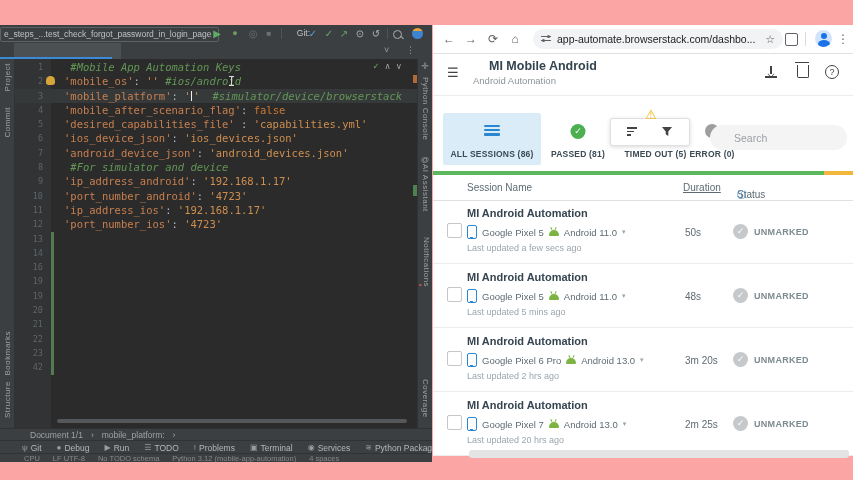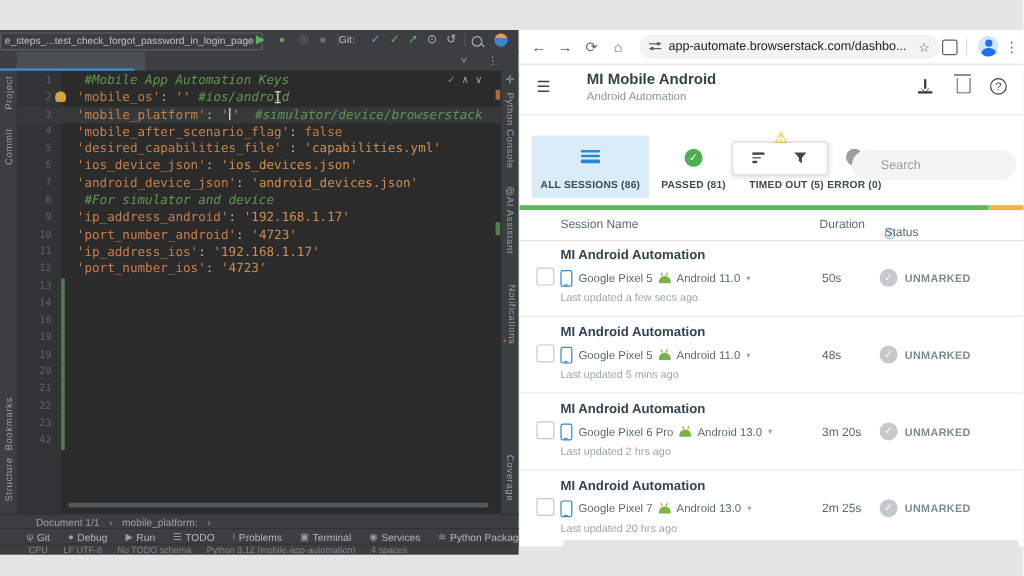--- a/index.html
+++ b/index.html
@@ -1,17 +1,17 @@
 <!DOCTYPE html>
 <html><head>
 <meta charset="utf-8">
 <style>
   html,body{margin:0;padding:0;background:#fff;width:853px;height:480px;overflow:hidden;
     font-family:"Liberation Sans", sans-serif;}
-  #canvas{position:relative;width:853px;height:480px;background:#e5e5e5;}
+  #canvas{position:relative;width:853px;height:480px;background:#fca5a5;}
   
   #ide{position:absolute;left:0;top:25px;width:432px;height:437px;background:#3c3f41;overflow:hidden;}
   .ide-toolbar{position:absolute;left:0;top:0;width:100%;height:18px;background:#3c3f41;border-bottom:1px solid #323232;}
   .runbox{position:absolute;left:0;top:2px;width:204px;height:13px;border:1px solid #5e6163;border-radius:2px;
     color:#bfc1c3;font-size:8.5px;line-height:13px;padding:0 10px 0 3px;white-space:nowrap;overflow:hidden;}
   .runbox .dd{position:absolute;right:1px;top:0;color:#9a9da0;font-size:7px;}
   .tbi{position:absolute;top:2px;font-size:10px;line-height:13px;width:14px;text-align:center;}
   .sep{position:absolute;top:3px;width:1px;height:11px;background:#515456;}
   .magnifier{position:absolute;top:5px;width:7px;height:7px;border:1.4px solid #a9acae;border-radius:50%;}
   .magnifier:after{content:"";position:absolute;left:6px;top:6px;width:4px;height:1.4px;background:#a9acae;transform:rotate(45deg);}
@@ -80,21 +80,21 @@
   .tuneic b:after{content:"";position:absolute;left:1px;top:-1.4px;width:3.4px;height:3.4px;border-radius:50%;background:#5f6368;}
   .star{flex:none;color:#5f6368;font-size:11px;}
   .extic{position:absolute;left:352px;top:8px;width:11px;height:11px;border:1.4px solid #5f6368;border-radius:2px;}
   .navdiv{position:absolute;left:372px;top:7px;width:1px;height:14px;background:#dadce0;}
   .avatar{position:absolute;left:382px;top:5px;width:17px;height:17px;border-radius:50%;background:#d2e3fc;overflow:hidden;}
   .avatar i{position:absolute;left:5.5px;top:3px;width:6px;height:6px;border-radius:50%;background:#1a73e8;}
   .avatar b{position:absolute;left:2.5px;top:10px;width:12px;height:8px;border-radius:50%;background:#1a73e8;}
   .bheader{position:absolute;left:0;top:28px;width:100%;height:42px;border-bottom:1px solid #ececec;}
   .ham{position:absolute;left:14px;top:12px;font-size:13px;color:#424242;}
   .btitle{position:absolute;left:56px;top:6px;font-size:12.5px;font-weight:bold;color:#33444e;}
-  .bsub{position:absolute;left:56px;top:22px;font-size:9.5px;color:#8a9499;}
+  .bsub{position:absolute;left:40px;top:22px;font-size:9.5px;color:#8a9499;}
   .helpc{position:absolute;top:12px;width:12px;height:12px;border:1.3px solid #424242;border-radius:50%;
     font-size:9px;color:#424242;text-align:center;line-height:12px;}
   .dlic{position:absolute;top:13px;width:12px;height:12px;}
   .dlic i{position:absolute;left:5px;top:0;width:1.6px;height:8px;background:#424242;}
   .dlic i:after{content:"";position:absolute;left:-2.6px;top:4px;width:7px;height:7px;border-right:1.6px solid #424242;border-bottom:1.6px solid #424242;transform:rotate(45deg) scale(.6);}
   .dlic b{position:absolute;left:0;bottom:0;width:12px;height:1.6px;background:#424242;}
   .trashic{position:absolute;top:12px;width:10px;height:12px;border:1.3px solid #424242;border-top:none;border-radius:0 0 2px 2px;}
   .trashic:before{content:"";position:absolute;left:-3px;top:-3px;width:14px;height:1.3px;background:#424242;}
   .filters{position:absolute;left:0;top:70px;width:100%;height:76px;}
   .ftab{position:absolute;top:18px;height:52px;text-align:center;}
@@ -152,21 +152,21 @@
     <div class="ide-toolbar">
       <div class="runbox">
         <span>e_steps_...test_check_forgot_password_in_login_page</span>
         <span class="dd">▾</span>
       </div>
       <span class="tbi" style="left:210px;color:#5fad65;">▶</span>
       <span class="tbi" style="left:228px;color:#6f9a5f;font-size:9px;">●</span>
       <span class="tbi" style="left:246px;color:#6e7173;">◎</span>
       <span class="tbi" style="left:262px;color:#6e7173;font-size:8px;">■</span>
       <span class="sep" style="left:281px;"></span>
-      <span class="tbi" style="left:278px;width:22px;color:#bfc1c3;font-size:8.5px;">Git:</span>
+      <span class="tbi" style="left:288px;width:22px;color:#bfc1c3;font-size:8.5px;text-align:right;">Git:</span>
       <span class="tbi" style="left:306px;color:#4f9ee3;">✓</span>
       <span class="tbi" style="left:322px;color:#5fad65;">✓</span>
       <span class="tbi" style="left:337px;color:#5fad65;">↗</span>
       <span class="tbi" style="left:353px;color:#b0b3b5;">⊙</span>
       <span class="tbi" style="left:369px;color:#b0b3b5;">↺</span>
       <span class="sep" style="left:387px;"></span>
       <span class="magnifier" style="left:393px;"></span>
       <span class="profile-circ" style="left:412px;"></span>
     </div>
 
@@ -363,21 +363,21 @@
         </div>
       </div>
 
     <div class="progress">
       <div class="prog-g" id="prog-green" style="width: 93%;"></div>
       <div class="prog-y"></div>
     </div>
 
     <div class="thead">
       <span style="left:34px;">Session Name</span>
-      <span style="left:250px;">Duration</span>
+      <span style="left:250px;text-decoration:underline;">Duration</span>
       <span style="left:304px;">
           <span>Status</span> 
           <span class="infoc">ⓘ</span>
         </span>
     </div>
 
     <div id="rows">
         <div class="srow" style="top: 0px;">
           <span class="cbx"></span>
           <div class="sname">MI Android Automation</div>

